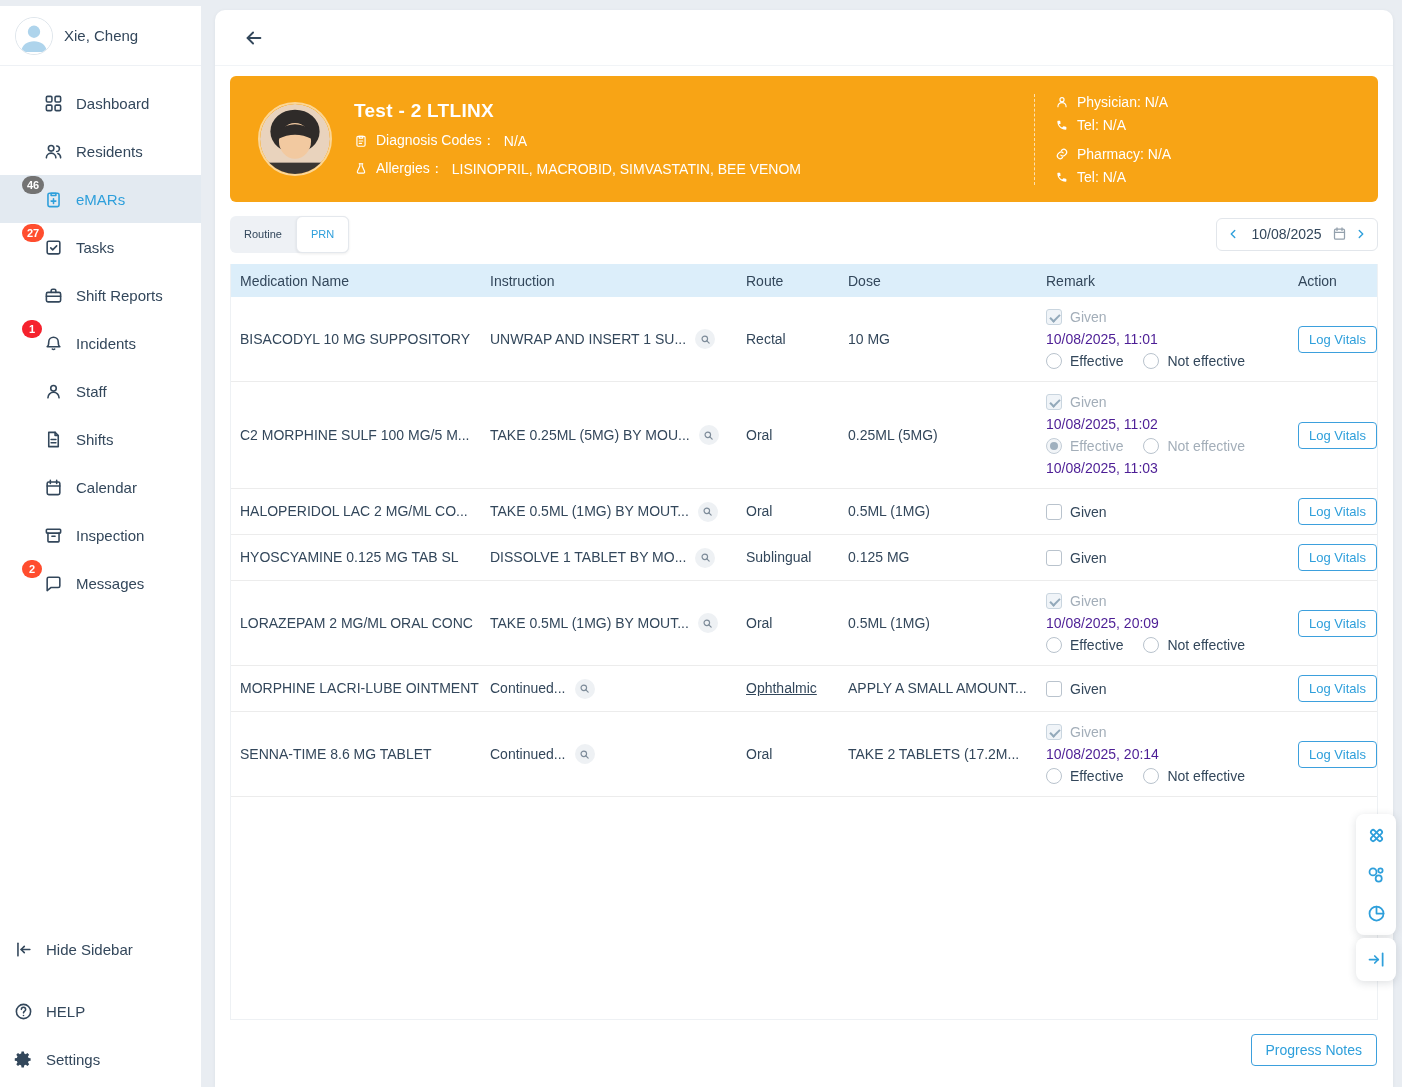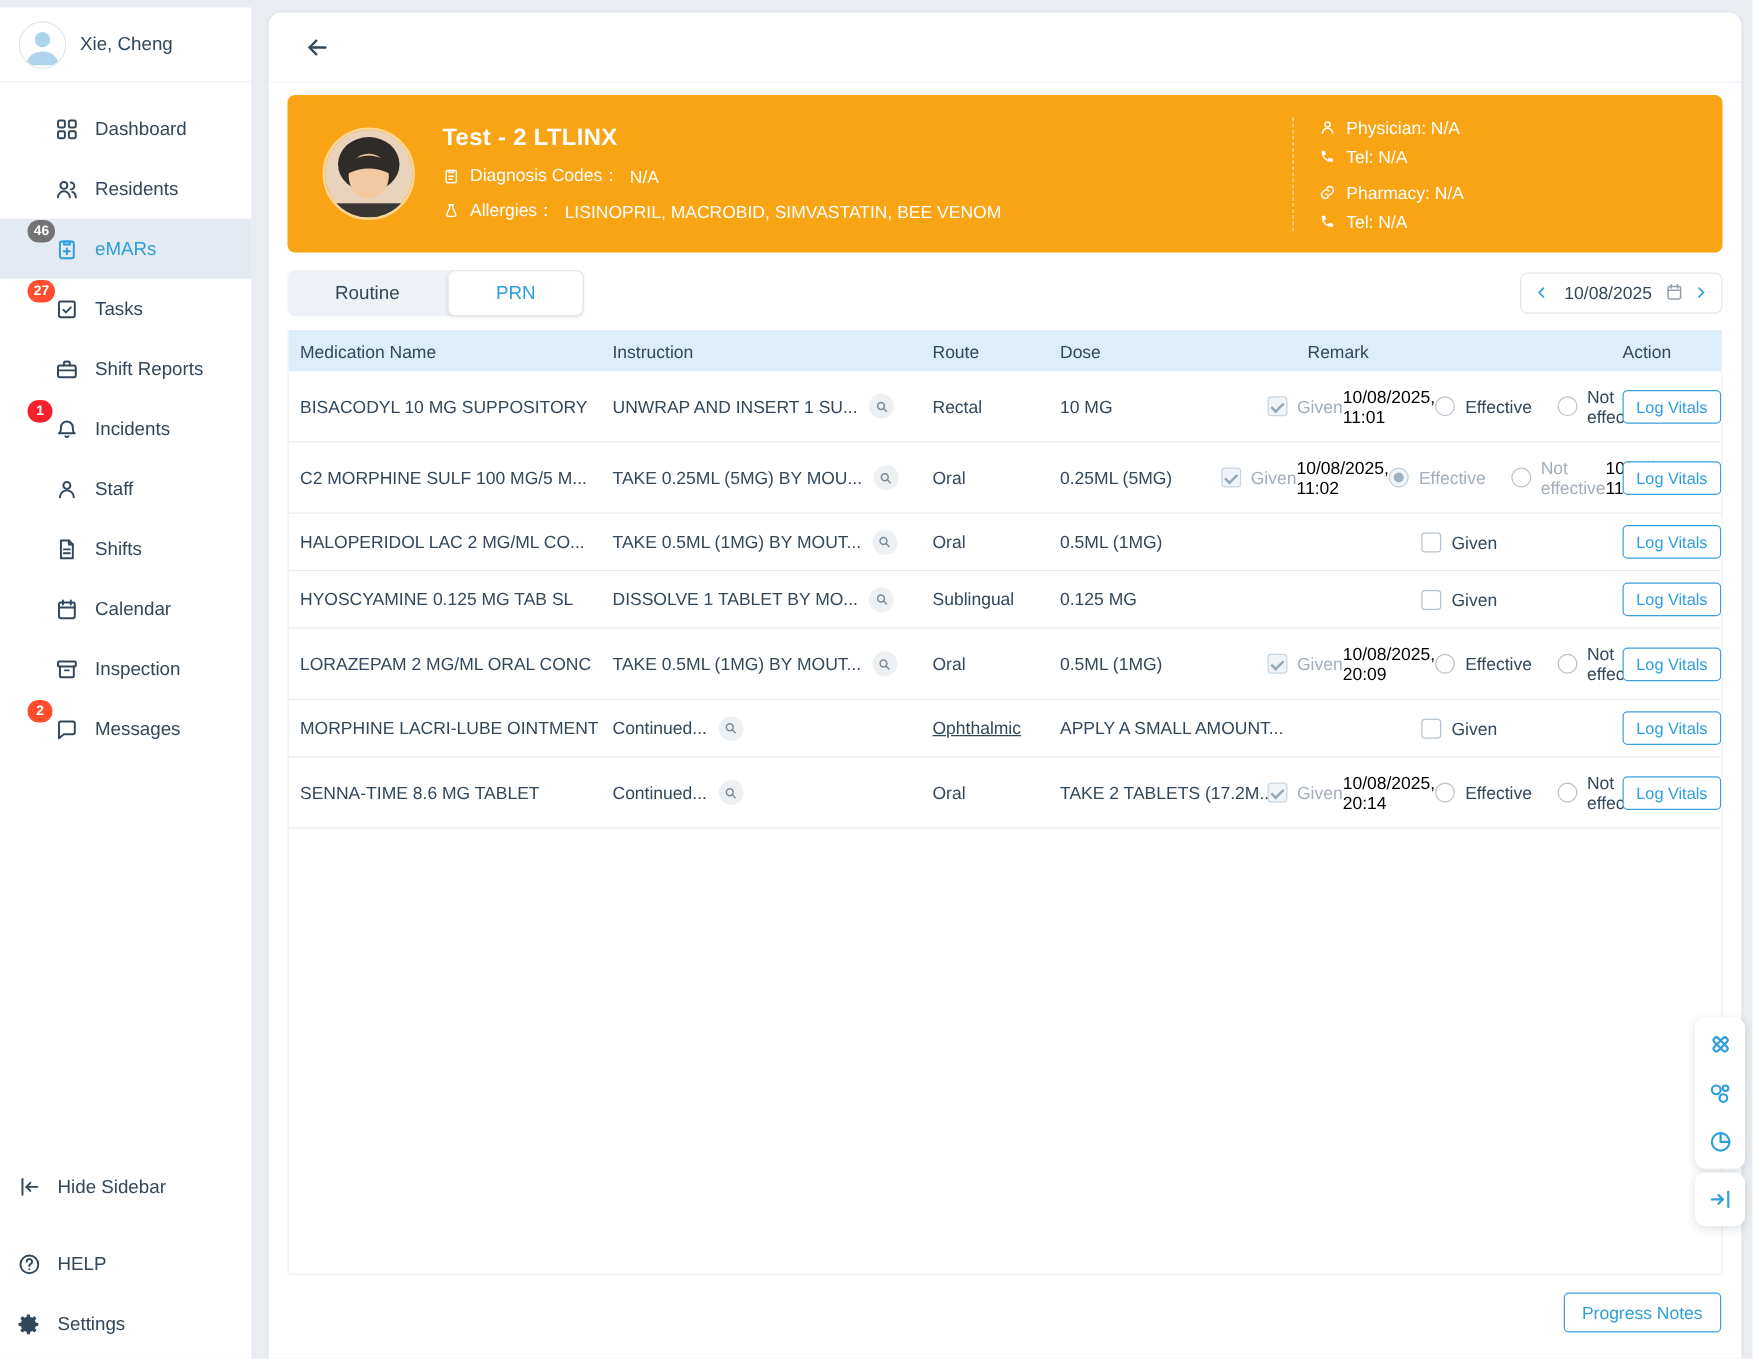--- a/index.html
+++ b/index.html
@@ -35,21 +35,21 @@
 .banner-name{font-size:19px;font-weight:bold;letter-spacing:.3px}
 .binfo-line{display:flex;align-items:center;gap:8px;font-size:14px}
 .binfo-line .bicon{width:14px;height:14px;flex:none}
 .binfo-line .bicon svg{width:14px;height:14px}
 .banner-right{margin-left:auto;border-left:1px dashed rgba(255,255,255,.65);padding-left:20px;margin-right:24px;width:320px;display:flex;flex-direction:column;gap:13px}
 .contact-group{display:flex;flex-direction:column;gap:7px}
 
 
 .toolbar-row{display:flex;align-items:center;margin-top:12px;height:40px}
 .tab-group{display:flex;align-items:center;background:#eef1f5;border-radius:6px;height:37px}
-.tab{padding:0 38px;font-size:15px;color:#33475b;display:flex;align-items:center;height:37px;background:none;border:none;border-radius:6px}
+.tab{padding:0 14px;font-size:11px;color:#33475b;display:flex;align-items:center;height:37px;background:none;border:none;border-radius:6px}
 .tab.active{background:#fff;color:#2e9fdb;border:1px solid #e4e8ed;box-shadow:0 1px 3px rgba(0,0,0,.08)}
 .date-picker{margin-left:auto;width:162px;height:33px;background:#fff;border:1px solid #e2e6eb;border-radius:6px;display:flex;align-items:center;padding:0 8px;gap:5px}
 .chev{width:16px;height:16px;color:#2e9fdb;background:none;border:none;display:flex;align-items:center;justify-content:center;padding:0}
 .chev svg{width:14px;height:14px}
 .date-value{flex:1;text-align:center;font-size:14px;color:#33475b;cursor:pointer}
 .cal-icon{width:16px;height:16px;color:#93a0ac;cursor:pointer}
 .cal-icon svg{width:15px;height:15px}
 
 
 .table-wrap{margin-top:10px;border:1px solid #eef1f4;border-top:none;height:756px;overflow:hidden}
@@ -62,23 +62,23 @@
 .col-remark{width:252px;flex:none}
 .col-action{width:88px;flex:none}
 .trow{display:flex;align-items:center;border-bottom:1px solid #ececec;padding:9px 0;min-height:40px}
 .td{padding-left:9px;font-size:14px;color:#33475b}
 .med-name,.inst-text,.route-val,.dose-val{line-height:1.3}
 .med-name{white-space:nowrap}
 .inst-cell{display:flex;align-items:center;gap:9px}
 .zoom-btn{width:20px;height:20px;border-radius:50%;background:#eef1f4;border:none;display:flex;align-items:center;justify-content:center;flex:none;color:#7d8b99}
 .zoom-btn svg{width:11px;height:11px}
 .route-link{text-decoration:underline;cursor:pointer}
-.remark-cell{display:flex;flex-direction:row;justify-content:center}
+.remark-cell{display:flex;flex-direction:column;justify-content:center}
 .r-line{display:flex;align-items:center;gap:8px;margin:3px 0}
-.r-time{margin:3px 0;font-size:14px;color:#000000}
+.r-time{margin:3px 0;font-size:14px;color:#4c1d95}
 .cb{width:16px;height:16px;border:1px solid #b9c3cd;border-radius:3px;background:#fff;position:relative;flex:none;cursor:pointer}
 .cb.checked{background:#f0f4f8;border-color:#c9d5df}
 .cb.checked::after{content:"";position:absolute;left:2.5px;top:3.5px;width:8px;height:4px;border-left:2px solid #93a9ba;border-bottom:2px solid #93a9ba;transform:rotate(-45deg)}
 .radio{width:16px;height:16px;border:1px solid #b9c3cd;border-radius:50%;background:#fff;position:relative;flex:none;cursor:pointer}
 .radio.selected{border-color:#c3cdd7;background:#f2f5f8}
 .radio.selected::after{content:"";position:absolute;left:3px;top:3px;width:8px;height:8px;border-radius:50%;background:#9fb0bf}
 .rlabel{color:#33475b}
 .muted{color:#a3aeb9}
 .radio-line.muted .rlabel{color:#a3aeb9}
 .radio2{margin-left:12px}

